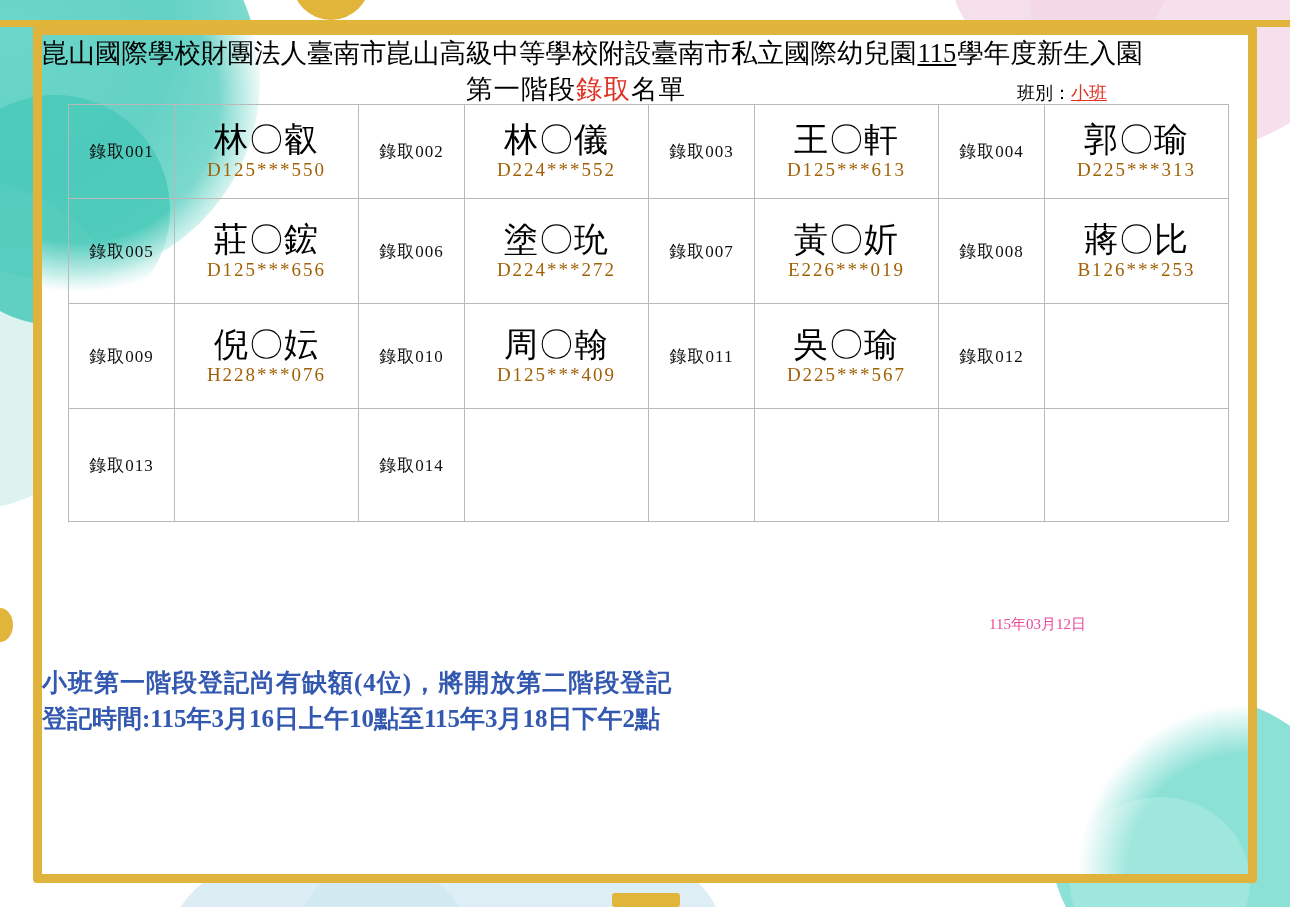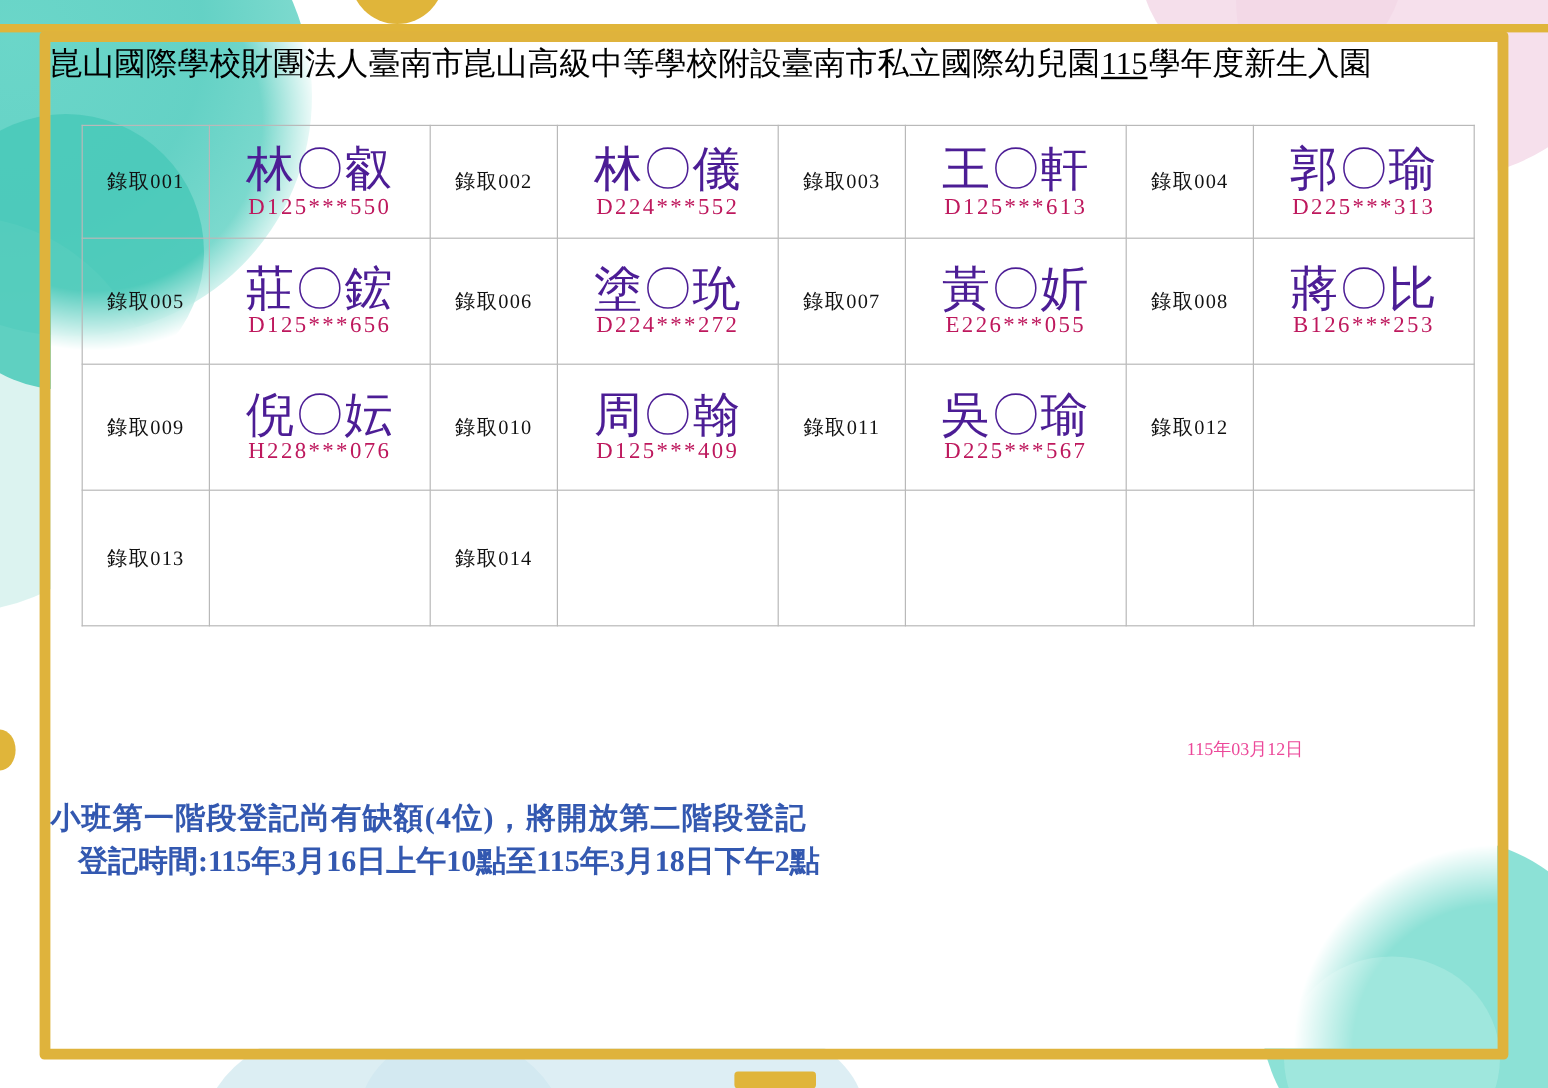--- a/index.html
+++ b/index.html
@@ -232,29 +232,29 @@
     text-align: center;
     letter-spacing: 1px;
     color: #111;
   }
   td.namecell {
     width: 183px;
     text-align: center;
     padding: 3px 0 6px 0;
   }
   .nm {
-    font-size: 40px;
+    font-size: 34px;
     line-height: 1.08;
-    color: #4c1d95;
+    color: #000000;
     letter-spacing: 1px;
     min-height: 38px;
   }
   .idno {
     font-size: 19px;
-    color: #be185d;
+    color: #a16207;
     letter-spacing: 2px;
     line-height: 1.1;
     min-height: 21px;
   }
   tr.r1 td { height: 93px; }
   tr.r2 td { height: 104px; }
   tr.r3 td { height: 104px; }
   tr.r4 td { height: 112px; }
   tr.r4 .nm, tr.r4 .idno { min-height: 0; }
   tr.r4 td.idcell { font-size: 17px; margin-top: 17px; }
@@ -279,21 +279,20 @@
   }
   #notice .nl1 {
     font-size: 25px;
     line-height: 1.42;
     letter-spacing: 1px;
   }
   #notice .nl2 {
     font-size: 25px;
     line-height: 1.42;
     letter-spacing: 0px;
-    padding-left: 23px;
   }
 </style>
 </head>
 <body>
 
 <div class="deco" id="deco-teal-topleft"></div>
 <div class="deco" id="deco-teal-left-light"></div>
 <div class="deco" id="deco-teal-topleft2"></div>
 <div class="deco" id="deco-pink-topright"></div>
 <div class="deco" id="deco-pink-topright2"></div>
@@ -307,20 +306,25 @@
 <div class="deco" id="deco-gold-foot"></div>
 
 <div id="paper-mask"></div>
 <div id="gold-frame"></div>
 
 <div id="content">
 
   <div id="title-block">
     <div class="title-line1"><span>崑山國際學校財團法人臺南市崑山高級中等學校附設臺南市私立國際幼兒園</span><span class="yr">115</span><span>學年度新生入園</span></div>
 
+    <div class="title-line2-wrap">
+      <div class="title-line2"><span>第一階段</span><span class="red">錄取</span><span>名單</span></div>
+
+      <div class="class-label"><span>班別：</span><span class="cls-value">小班</span></div>
+    </div>
   </div>
 
   <table id="roster">
     <tbody>
       <tr class="r1">
         <td class="idcell"><span>錄取001</span></td>
         <td class="namecell">
           <div class="nm">林〇叡</div>
           <div class="idno">D125***550</div>
         </td>
@@ -348,21 +352,21 @@
           <div class="idno">D125***656</div>
         </td>
         <td class="idcell"><span>錄取006</span></td>
         <td class="namecell">
           <div class="nm">塗〇玧</div>
           <div class="idno">D224***272</div>
         </td>
         <td class="idcell"><span>錄取007</span></td>
         <td class="namecell">
           <div class="nm">黃〇妡</div>
-          <div class="idno">E226***055</div>
+          <div class="idno">E226***019</div>
         </td>
         <td class="idcell"><span>錄取008</span></td>
         <td class="namecell">
           <div class="nm">蔣〇比</div>
           <div class="idno">B126***253</div>
         </td>
       </tr>
 
       <tr class="r3">
         <td class="idcell"><span>錄取009</span></td>

